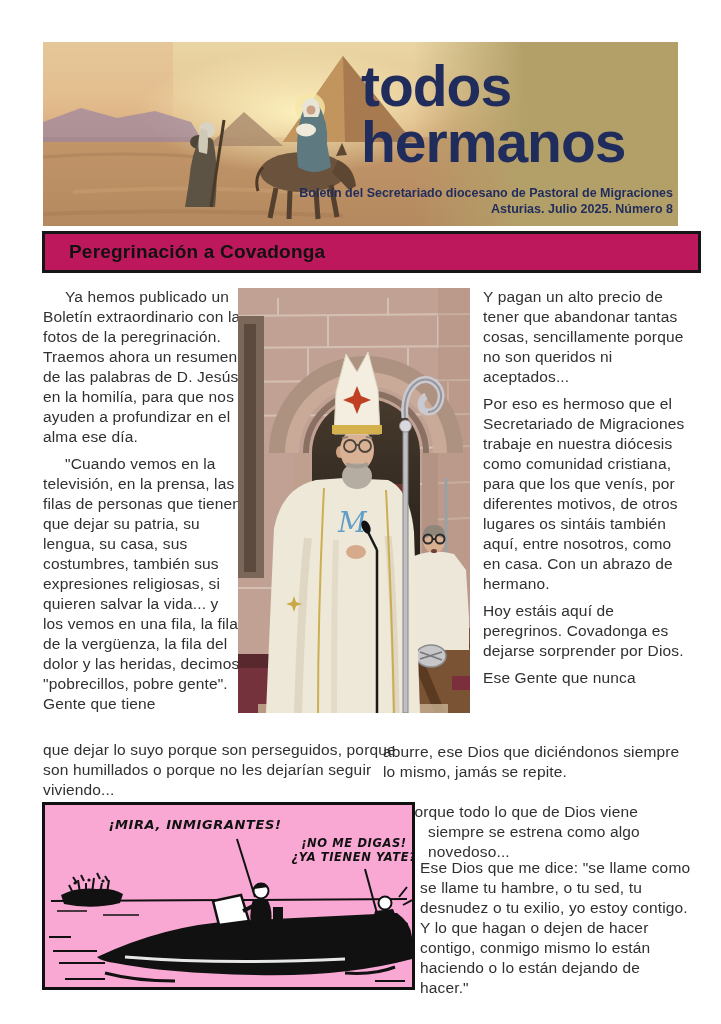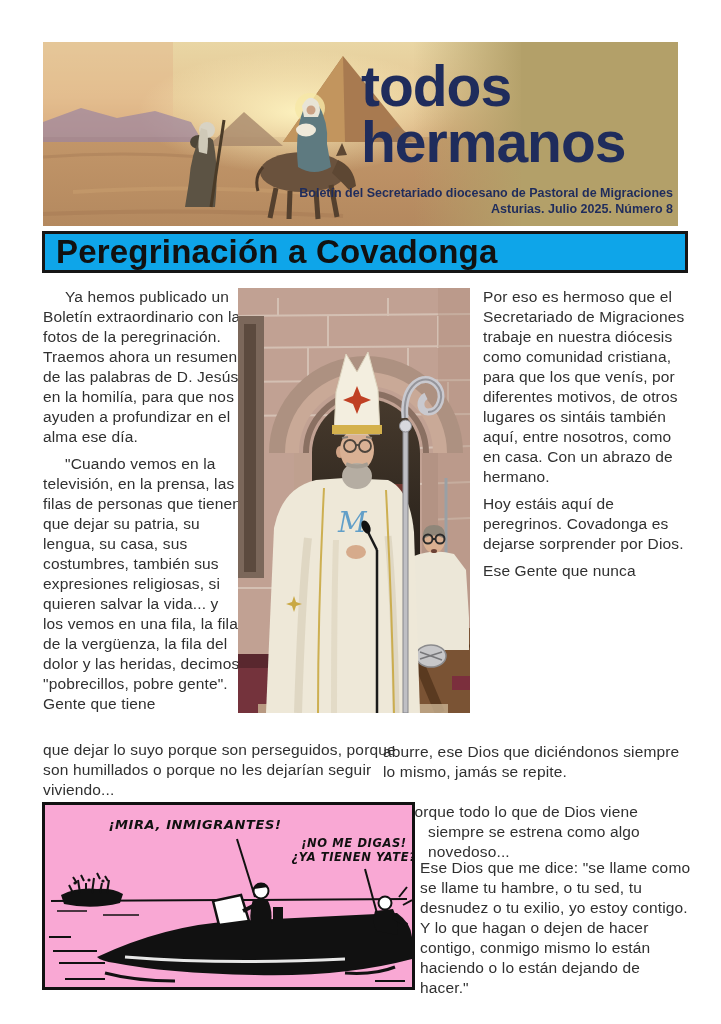--- a/index.html
+++ b/index.html
@@ -8,23 +8,23 @@
 
   
   .masthead{position:absolute;left:43px;top:42px;width:635px;height:184px;}
   .masthead svg{position:absolute;left:0;top:0;}
   .mast-title{position:absolute;left:318px;top:16px;line-height:56px;font-size:57px;
               font-weight:bold;color:#1f2c5c;letter-spacing:-1px;}
   .mast-sub{position:absolute;left:228px;top:143px;width:402px;text-align:right;
             font-size:12.5px;font-weight:bold;color:#1f2c5c;line-height:16px;}
 
   
-  .banner{position:absolute;left:42px;top:231px;width:629px;height:36px;background:#0ea5e9;
-          border:3px solid #161616;display:flex;align-items:center;padding-left:11px;
-          font-size:33px;font-weight:bold;color:#111;letter-spacing:0.2px;}
+  .banner{position:absolute;left:42px;top:231px;width:629px;height:36px;background:#be185d;
+          border:3px solid #161616;display:flex;align-items:center;padding-left:24px;
+          font-size:19px;font-weight:bold;color:#111;letter-spacing:0.2px;}
 
   
   .coltext{position:absolute;font-size:15.5px;line-height:20px;letter-spacing:0.15px;color:#303030;}
   .coltext p{margin:0 0 7px 0;}
   .indent{text-indent:22px;}
   .left-col{left:43px;top:287px;width:200px;}
   .right-col{left:483px;top:287px;width:202px;}
   .left-below{left:43px;top:740px;width:366px;}
   .right-below1{left:383px;top:742px;width:312px;}
   .right-below2{left:404px;top:790px;width:288px;margin-top:12px;}
@@ -125,20 +125,21 @@
 
   <div class="coltext left-below">
     <p>que dejar lo suyo porque son perseguidos, porque son humillados o porque no les dejarían seguir viviendo...</p>
   </div>
   <div class="coltext left-col">
     <p class="indent">Ya hemos publicado un Boletín extraordinario con la fotos de la peregrinación. Traemos ahora un resumen de las palabras de D. Jesús en la homilía, para que nos ayuden a profundizar en el alma ese día.</p>
     <p class="indent">"Cuando vemos en la televisión, en la prensa, las filas de personas que tienen que dejar su patria, su lengua, su casa, sus costumbres, también sus expresiones religiosas, si quieren salvar la vida... y los vemos en una fila, la fila de la vergüenza, la fila del dolor y las heridas, decimos "pobrecillos, pobre gente". Gente que tiene</p>
   </div>
 
   <div class="coltext right-col">
+    <p>Y pagan un alto precio de tener que abandonar tantas cosas, sencillamente porque no son queridos ni aceptados...</p>
     <p>Por eso es hermoso que el Secretariado de Migraciones trabaje en nuestra diócesis como comunidad cristiana, para que los que venís, por diferentes motivos, de otros lugares os sintáis también aquí, entre nosotros, como en casa. Con un abrazo de hermano.</p>
     <p>Hoy estáis aquí de peregrinos. Covadonga es dejarse sorprender por Dios.</p>
     <p>Ese Gente que nunca</p>
   </div>
   <div class="coltext right-below1">
     <p>aburre, ese Dios que diciéndonos siempre lo mismo, jamás se repite.</p>
   </div>
   <div class="coltext right-below2">
     <p>Porque todo lo que de Dios viene siempre se estrena como algo novedoso...</p>
   </div>

